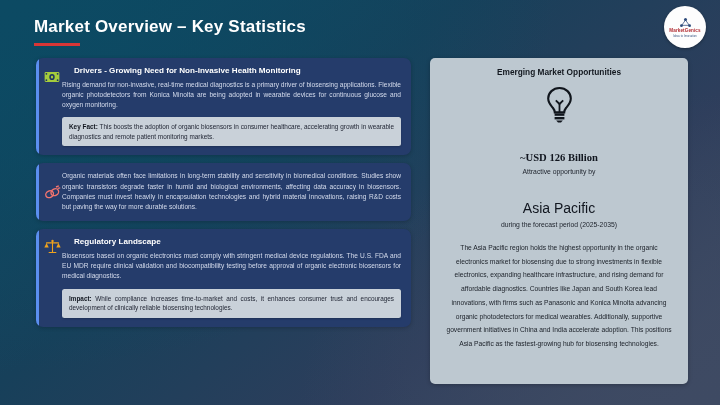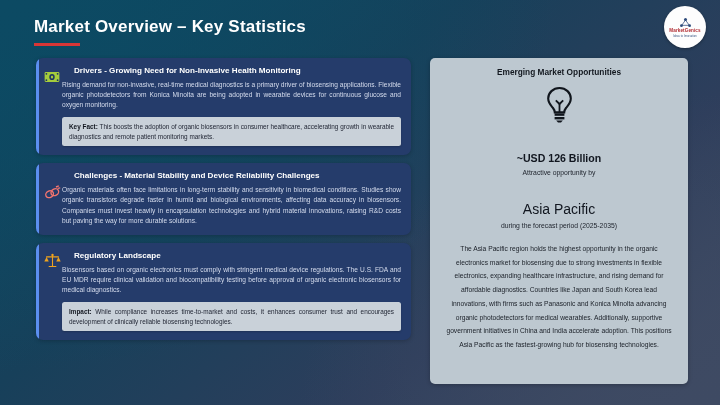--- a/index.html
+++ b/index.html
@@ -67,21 +67,21 @@
   
   .right-panel{
     position:absolute; left:430px; top:58px; width:258px; height:326px;
     background:#bdc8d0; border-radius:5px;
     padding:9px 14px 10px; text-align:center;
     box-shadow:0 1px 4px rgba(0,0,0,.25);
     display:flex; flex-direction:column; 
   }
   .rp-title{ font-size:8.3px; font-weight:bold; color:#13181f; margin-bottom:7px; }
   .bulb{ margin:2px 0 14px; }
-  .rp-value{ font-size:10.6px; font-weight:bold; color:#11161f; margin-top:10px; }
+  .rp-value{ font-size:10.6px; font-weight:bold; color:#11161f; margin-top:10px;font-family:Liberation Serif, serif; }
   .rp-sub{ font-size:6.8px; color:#1d222b; margin-top:5px; }
   .rp-region{ font-size:14px; font-weight:normal; color:#11161f; margin-top:25px; }
   .rp-period{ font-size:6.8px; color:#1d222b; margin-top:5px; }
   .rp-para{
     font-size:6.7px; color:#1a1f27; line-height:2.05; margin-top:13px;
     text-align:center; padding:0 2px;
   }
 </style>
 </head>
 <body>
@@ -129,21 +129,20 @@
     <div class="card-icon mid" style="top:21px;left:7px;width:18px;height:18px;">
       <svg width="18" height="16" viewBox="0 0 22 20">
         <g stroke="#f2746e" stroke-width="1.7" fill="none">
           <ellipse cx="8" cy="11.5" rx="5" ry="4" transform="rotate(-28 8 11.5)"></ellipse>
           <ellipse cx="14.5" cy="9" rx="5" ry="4" transform="rotate(-28 14.5 9)"></ellipse>
           <line x1="16" y1="2.5" x2="19.5" y2="1"></line>
           <line x1="18.2" y1="4.2" x2="21.3" y2="3.6"></line>
         </g>
       </svg>
     </div>
-    <div class="card-title">Challenges - Material Stability and Device Reliability Challenges</div>
     <div class="card-body">Organic materials often face limitations in long-term stability and sensitivity in biomedical conditions.  Studies show organic transistors degrade faster in humid and biological environments, affecting data accuracy in biosensors. Companies must invest heavily in encapsulation technologies and hybrid material innovations, raising R&amp;D costs but paving the way for more durable solutions.</div>
   </div>
 
   <div class="card">
     <div class="card-icon" style="top:9px;left:7px;width:18px;height:18px;">
       <svg width="17" height="16" viewBox="0 0 20 18">
         <g stroke="#f0a31e" stroke-width="1.3" fill="none" stroke-linecap="round">
           <line x1="10" y1="2" x2="10" y2="15"></line>
           <line x1="3" y1="4.2" x2="17" y2="4.2"></line>
           <line x1="6" y1="15.5" x2="14" y2="15.5"></line>

